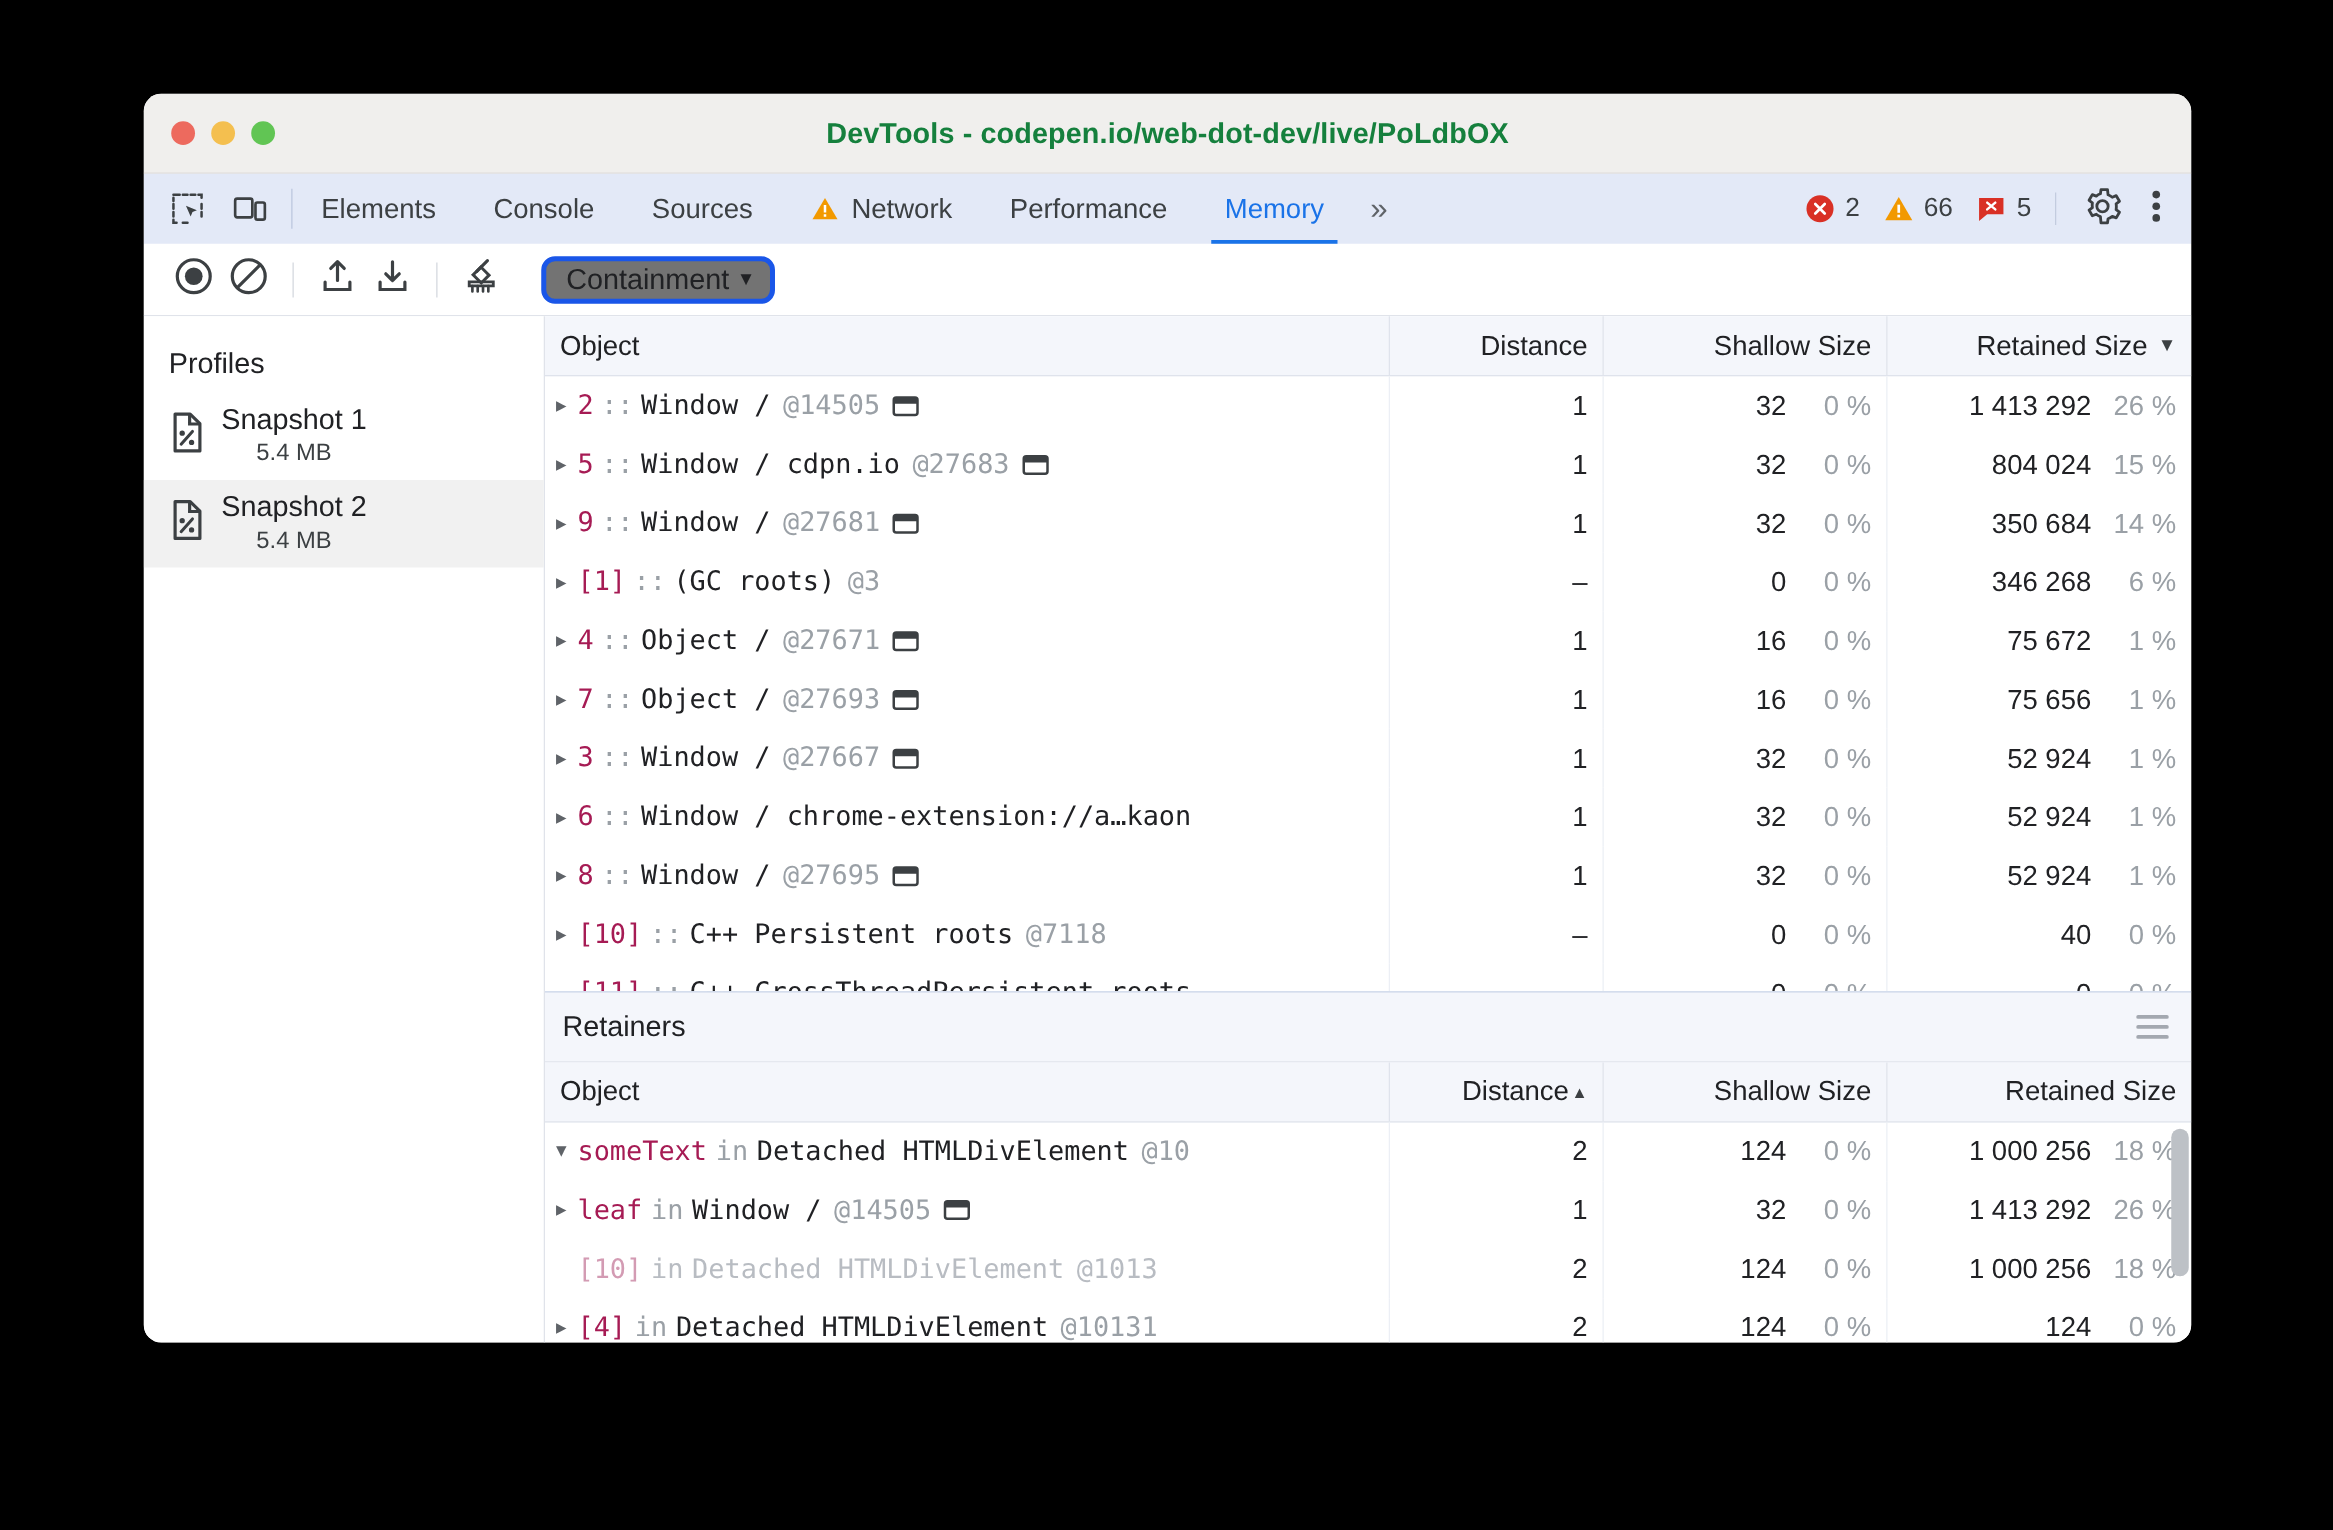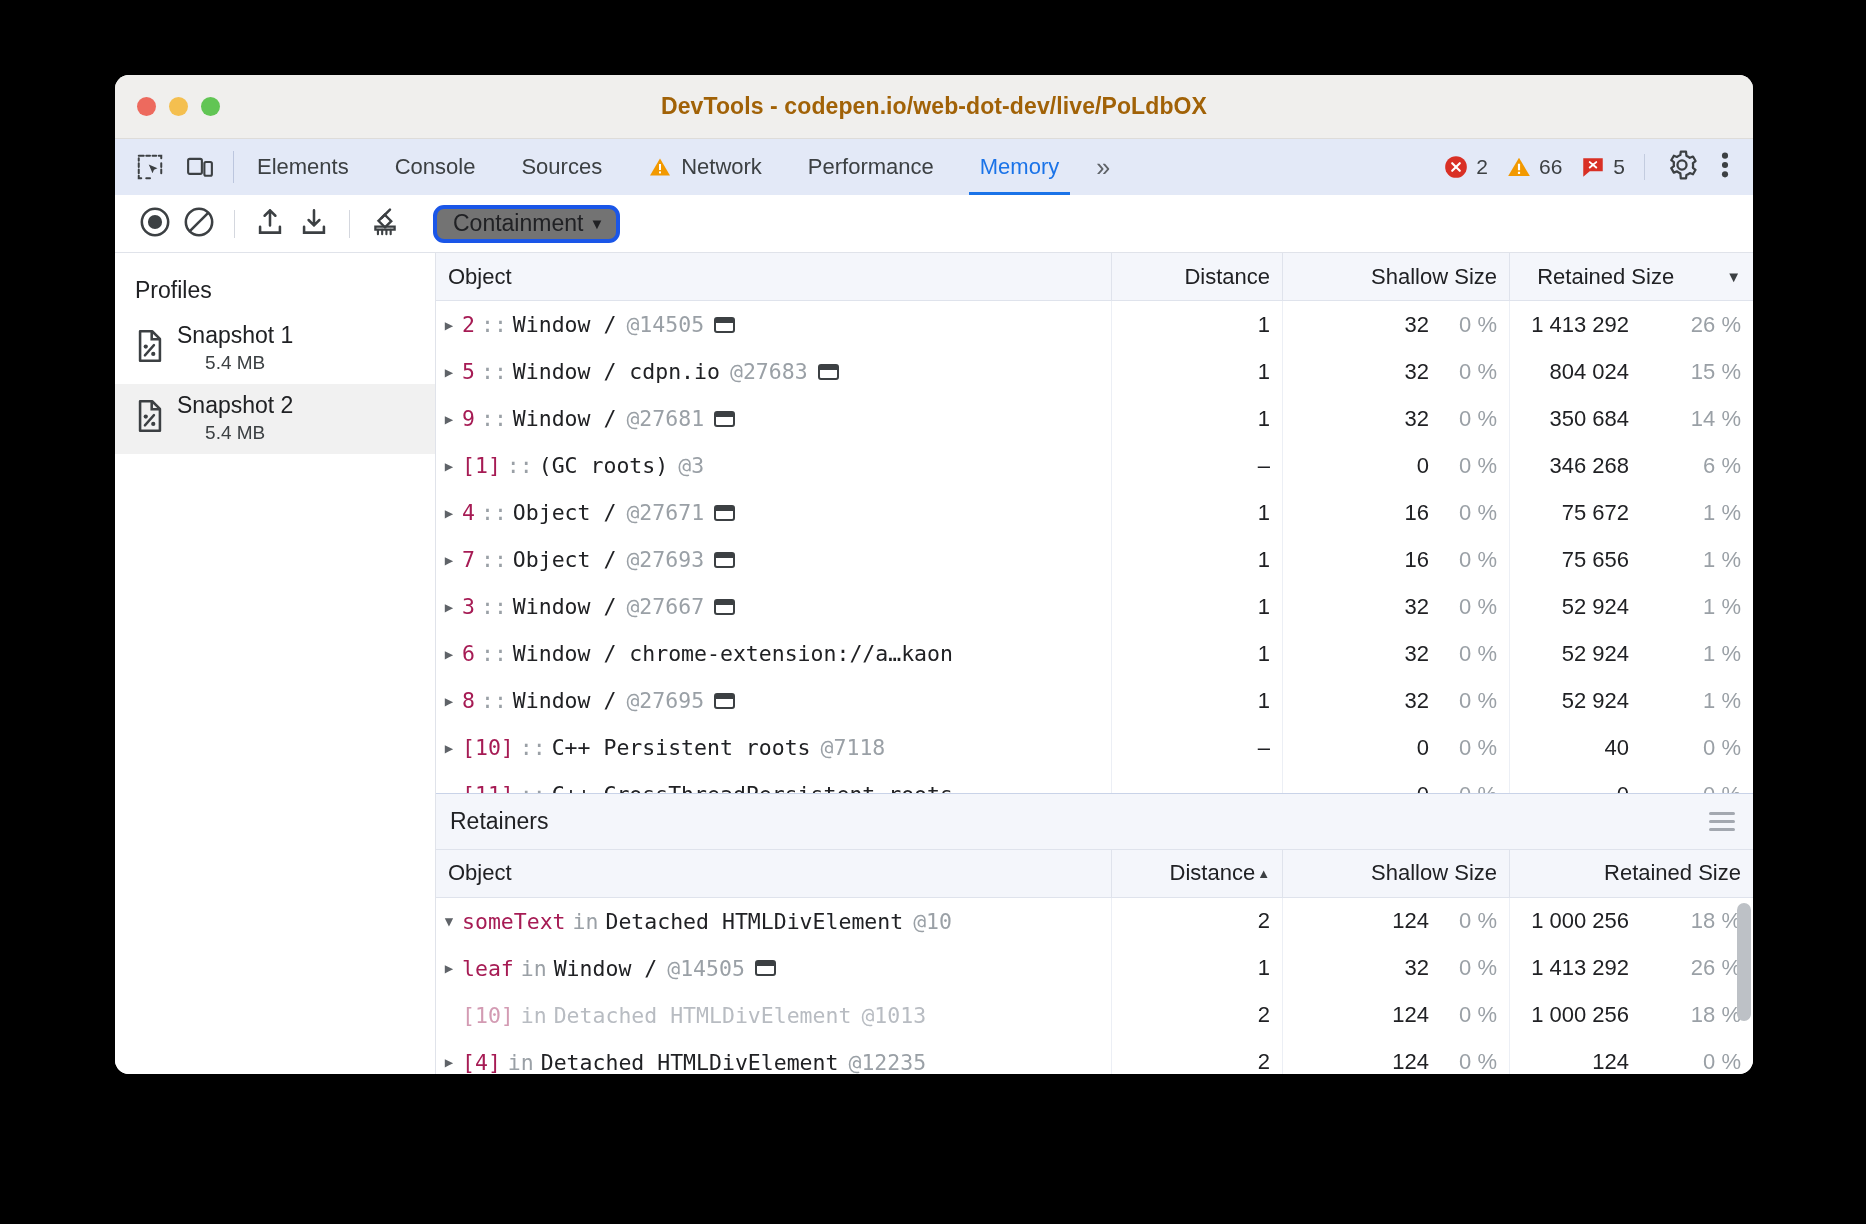--- a/index.html
+++ b/index.html
@@ -37,21 +37,21 @@
   .light { width: 19px; height: 19px; border-radius: 50%; }
   .light.red { background: #ed6a5e; }
   .light.yellow { background: #f4bf4f; }
   .light.green { background: #61c554; }
   .title-text {
     position: absolute;
     left: 0; right: 0;
     text-align: center;
     font-size: 23px;
     font-weight: bold;
-    color: #a16207;
+    color: #15803d;
     letter-spacing: 0.1px;
   }
 
   
   .tabbar {
     height: 56px;
     background: #e3e9f7;
     display: flex;
     align-items: stretch;
     flex: 0 0 auto;
@@ -191,21 +191,21 @@
     box-sizing: border-box;
   }
   .gh-cell.num { justify-content: flex-end; }
   .gh-cell.last { border-right: none; }
   .sortarrow { font-size: 15px; margin-left: 8px; color: #3c4043; }
   .sortarrow.small { margin-left: 2px; font-size: 13px; }
 
   .col-object { flex: 1 1 auto; min-width: 0; }
   .col-dist   { flex: 0 0 171px; }
   .col-shal   { flex: 0 0 227px; }
-  .col-ret    { flex: 0 0 243px; gap: 44px; }
+  .col-ret    { flex: 0 0 243px; }
 
   .rows { flex: 1 1 auto; overflow: hidden; }
   .row { display: flex; height: 47px; box-sizing: border-box; }
   .cell {
     display: flex; align-items: center;
     padding: 0 12px;
     border-right: 1px solid #eceff5;
     box-sizing: border-box;
     overflow: hidden;
     white-space: nowrap;
@@ -795,21 +795,21 @@
                 <span>1 000 256</span>
                 <span class="pct">18 %</span>
               </div>
             </div>
             <div class="row">
               <div class="cell obj ret-col-object indent1">
                 <span class="tri">▶</span>
                 <span class="idx">[4]</span>
                 <span class="inword">in</span>
                 <span class="objname">Detached HTMLDivElement</span>
-                <span class="objid">@12235</span>
+                <span class="objid">@10131</span>
               </div>
               <div class="cell num col-dist">
                 <span>2</span>
               </div>
               <div class="cell num col-shal">
                 <span>124</span>
                 <span class="pct">0 %</span>
               </div>
               <div class="cell num col-ret last">
                 <span>124</span>

